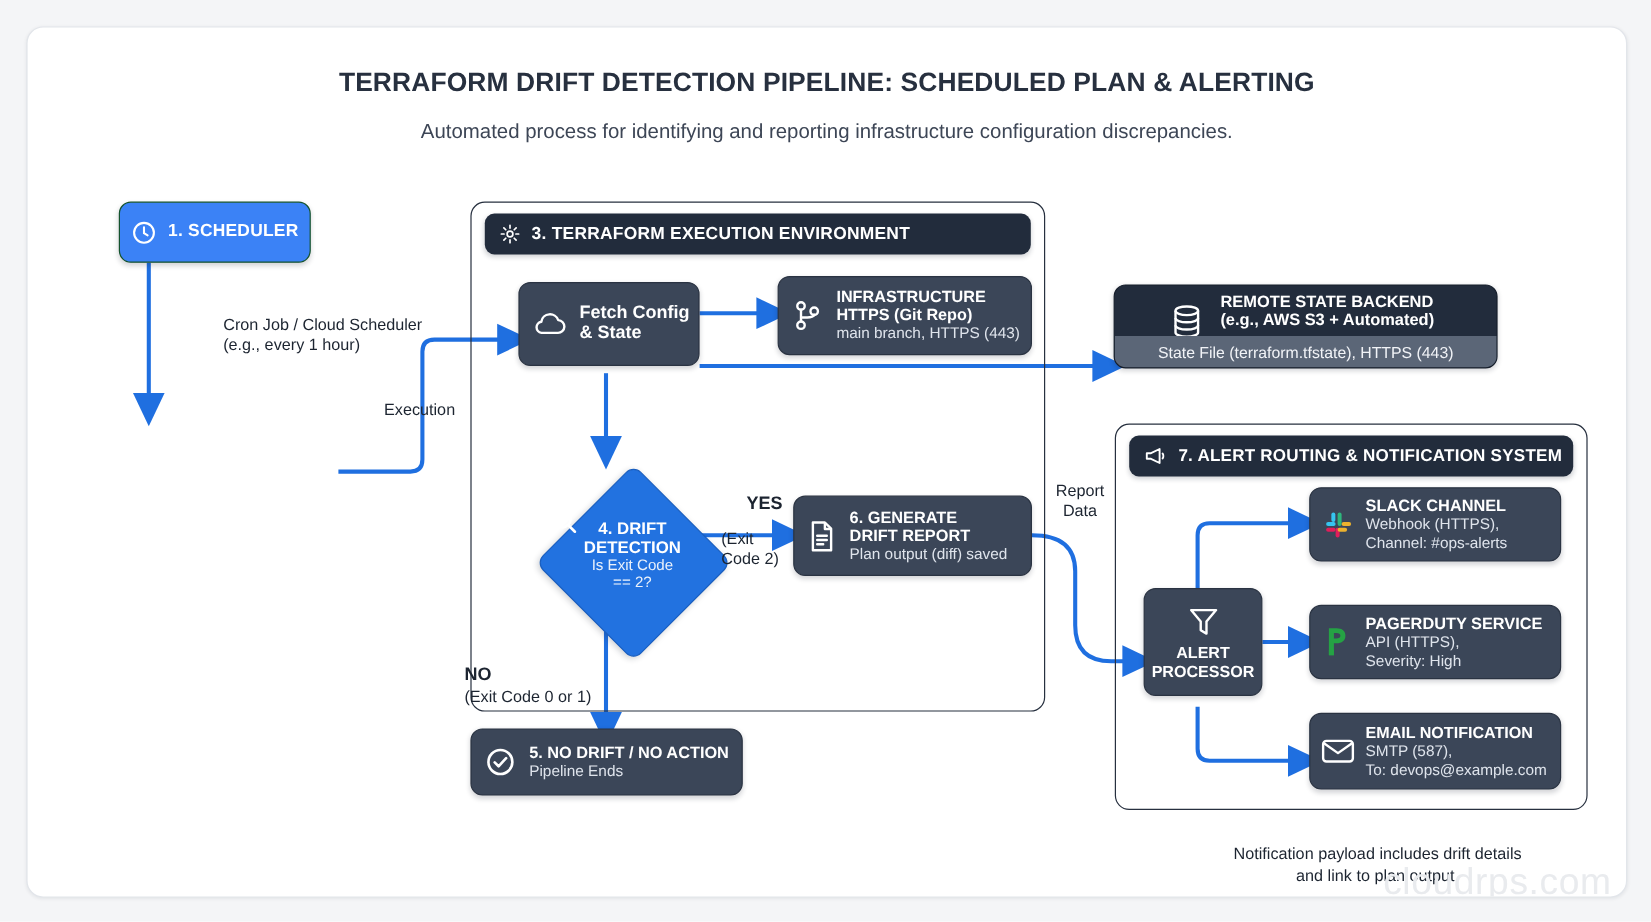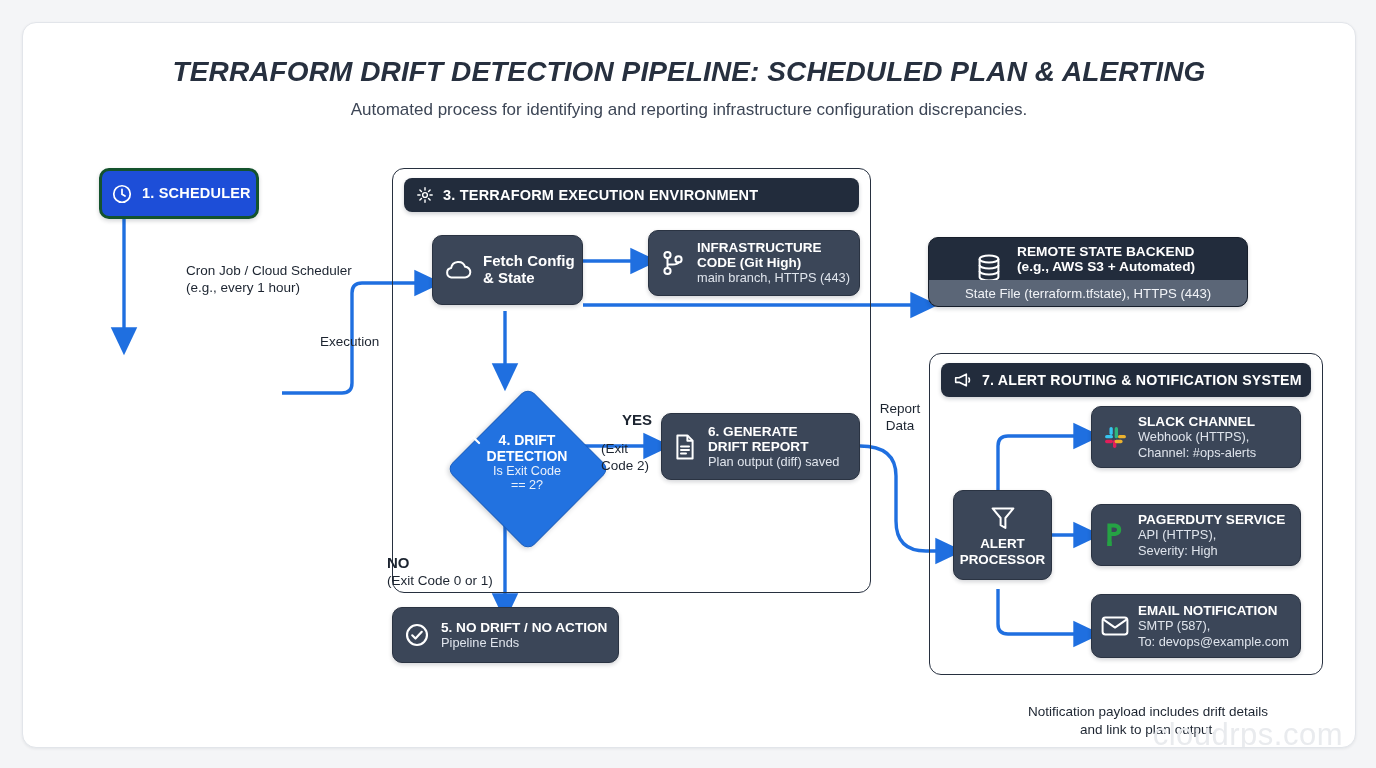--- a/index.html
+++ b/index.html
@@ -12,40 +12,39 @@
   #card{
     position:absolute;left:22px;top:22px;width:1332px;height:724px;
     background:#ffffff;border:1px solid #e2e5ea;border-radius:14px;
     box-shadow:0 1px 3px rgba(16,24,40,.07);
     overflow:hidden;
   }
   .abs{position:absolute;}
   
   #title{
     left:0;top:33px;width:1332px;text-align:center;
-    font-size:28px;font-weight:bold;letter-spacing:.1px;
+    font-size:22px;font-weight:bold;letter-spacing:.1px;
     color:#27303f;
     font-family:"Liberation Sans", sans-serif;
     font-stretch:condensed;
-    font-style:italic;
   }
   #subtitle{
     left:0;top:77px;width:1332px;text-align:center;
     font-size:17px;color:#3d4656;
   }
   
   .node{
     box-sizing:border-box;border-radius:10px;
     color:#fff;display:flex;align-items:center;
     overflow:hidden;
     box-shadow:0 2px 4px rgba(16,24,40,.18);
   }
   .dark{background:#3b4658;border:1px solid #2a3342;}
   .darker{background:#222c3c;border:1px solid #161e2b;}
-  .blue{background:#1d4ed8;border:3px solid #14532d;}
+  .blue{background:#3b82f6;border:1px solid #14532d;}
   .node .ico{flex:0 0 auto;display:flex;align-items:center;justify-content:center;}
   .node .txt{display:flex;flex-direction:column;justify-content:center;}
   .ttl{font-weight:bold;line-height:1.12;}
   .sub{font-weight:normal;line-height:1.2;color:#dfe4ec;}
   .footbar{
     position:absolute;left:0;bottom:0;width:100%;
     background:#5b6677;color:#f1f3f7;
     display:flex;align-items:center;
   }
   
@@ -163,21 +162,21 @@
     <span class="ico" style="width:48px;height:66px;">
       <svg width="24" height="26" viewBox="0 0 24 26" fill="none" stroke="#fff" stroke-width="2">
         <circle cx="6.5" cy="5" r="3.1"></circle>
           <circle cx="6.5" cy="21" r="3.1"></circle>
           <circle cx="17.5" cy="9.4" r="3.1"></circle>
         <path d="M6.5 8.1v9.8M6.5 14.6h5.2c3.2 0 5.8-1.2 5.8-2.3" stroke-linecap="round"></path>
       </svg>
     </span>
     <span class="txt" style="font-size:13.5px;">
       <span class="ttl">INFRASTRUCTURE</span>
-      <span class="ttl">CODE (Git High)</span>
+      <span class="ttl">HTTPS (Git Repo)</span>
       <span class="sub" style="font-size:12.8px;">main branch, HTTPS (443)</span>
     </span>
   </div>
 
   <div class="abs node darker" id="n-state" style="left:905px;top:214px;width:320px;height:70px;align-items:flex-start;padding-left:32px;">
     <span class="ico" style="width:56px;height:46px;padding-top:7px;">
       <svg width="28" height="30" viewBox="0 0 28 30" fill="none" stroke="#fff" stroke-width="2">
         <ellipse cx="14" cy="6" rx="9.4" ry="3.6"></ellipse>
         <path d="M4.6 6v18c0 2 4.2 3.6 9.4 3.6s9.4-1.6 9.4-3.6V6"></path>
         <path d="M4.6 12c0 2 4.2 3.6 9.4 3.6s9.4-1.6 9.4-3.6M4.6 18c0 2 4.2 3.6 9.4 3.6s9.4-1.6 9.4-3.6"></path>

